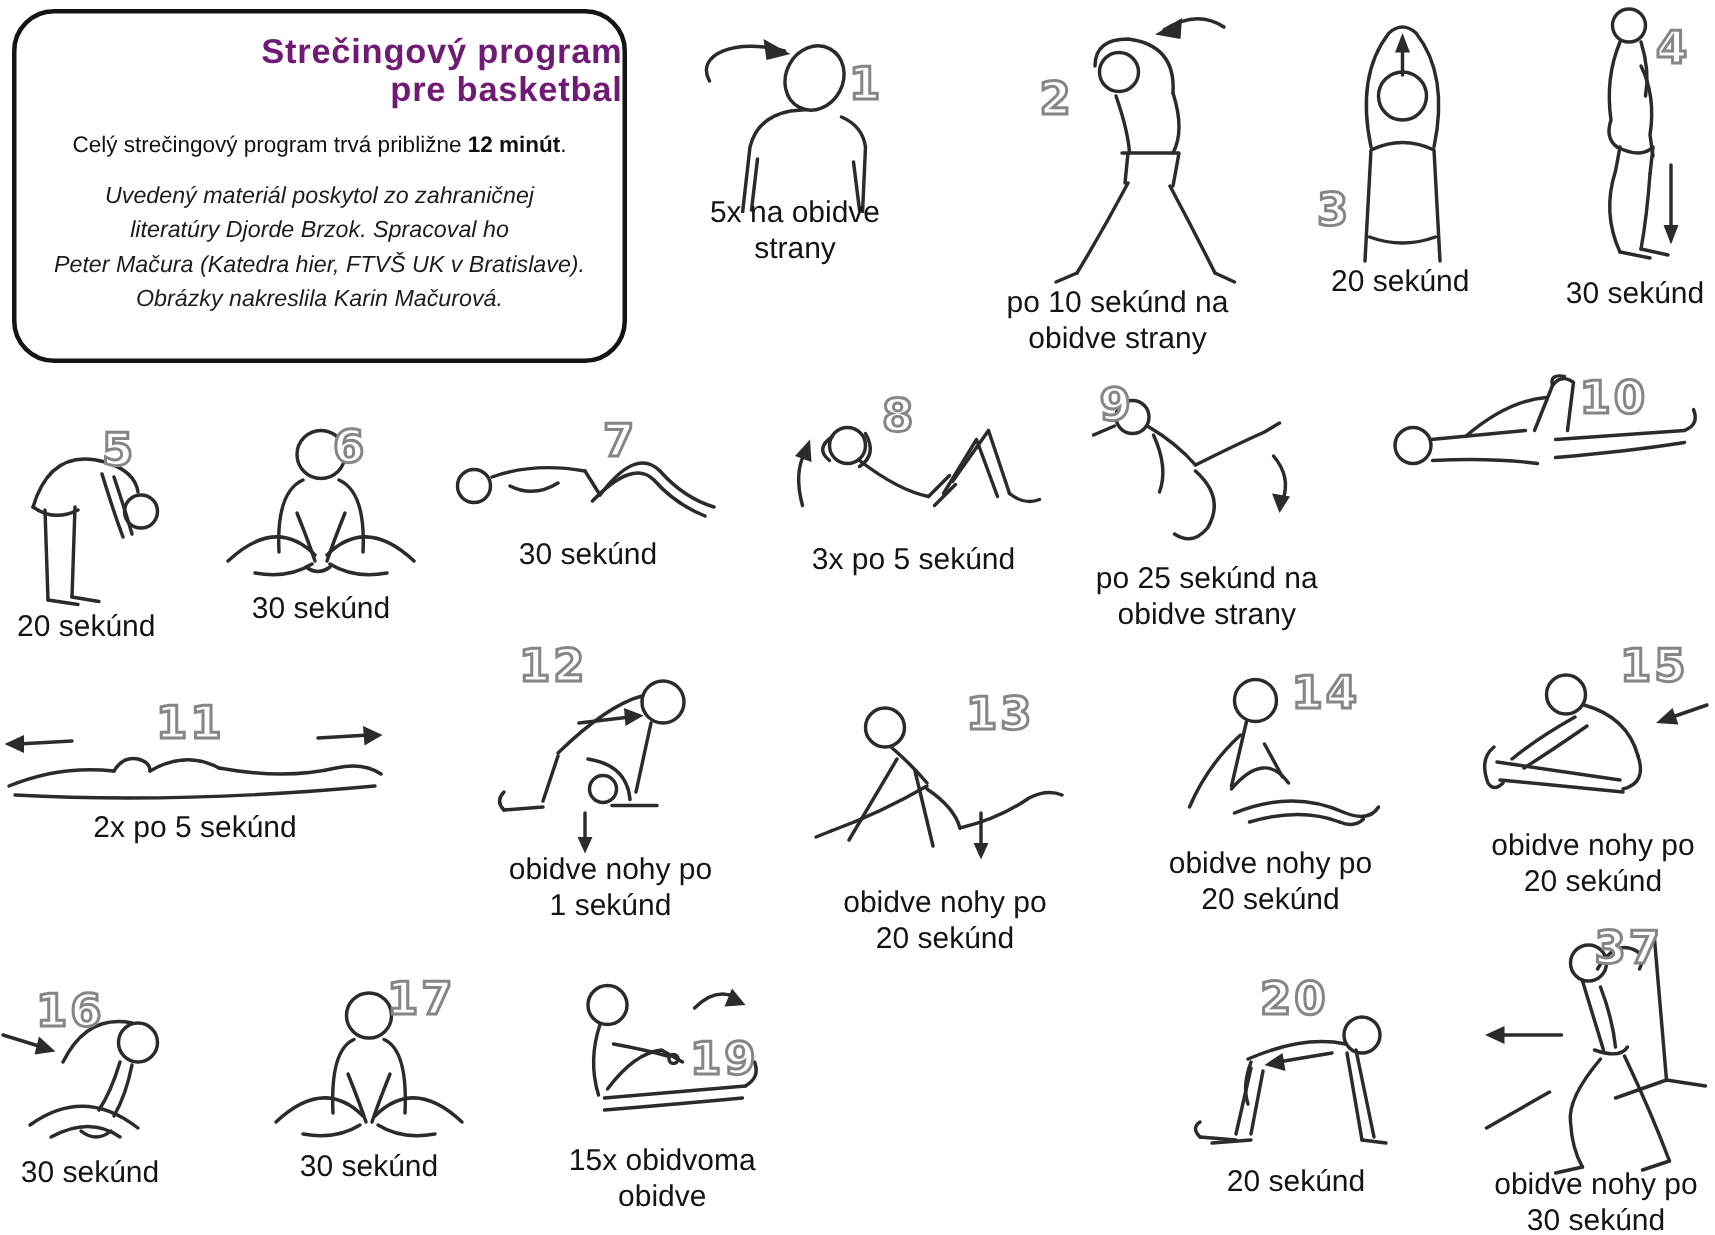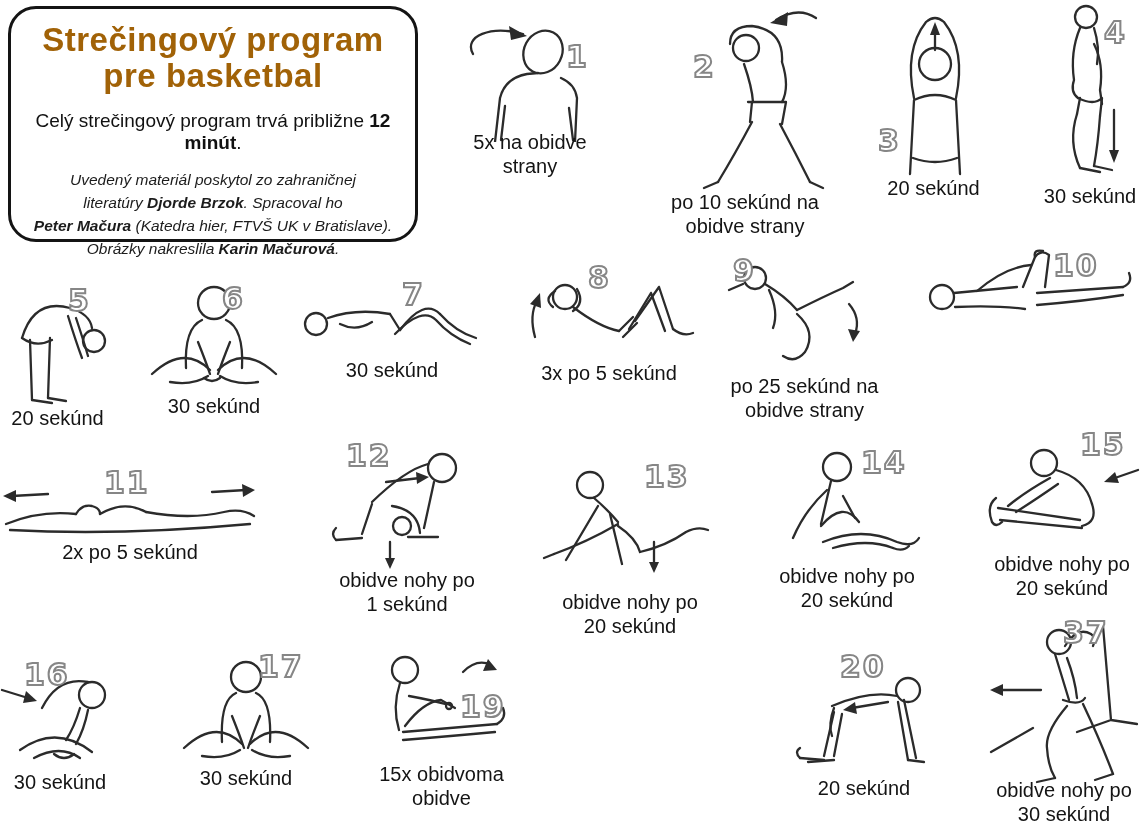--- a/index.html
+++ b/index.html
@@ -4,25 +4,25 @@
 <style>
   * { margin:0; padding:0; box-sizing:border-box; }
   html,body { background:#ffffff; }
   body { font-family:"Liberation Sans", sans-serif; color:#151515; }
   #page { position:relative; width:1143px; height:823px; background:#ffffff; overflow:hidden; }
 
   
   .tbox { position:absolute; left:8px; top:6px; width:410px; height:236px;
           border:3px solid #141414; border-radius:28px; text-align:center;
           padding-top:13px; background:#ffffff; }
-  .title { font-size:33px; font-weight:bold; line-height:1.1; color:#a16207; letter-spacing:0.5px; }
-  .intro { margin-top:15px; font-size:19px; color:#111; }
+  .title { font-size:23px; font-weight:bold; line-height:1.1; color:#701a75; letter-spacing:0.5px;text-align:right; }
+  .intro { margin-top:15px; font-size:15px; color:#111; }
   .intro b { font-weight:bold; }
   .credits { margin-top:14px; font-size:15.5px; font-style:italic; line-height:1.5; color:#1c1c1c; }
-  .credits b { font-weight:bold;margin-top:16px; }
+  .credits b { font-weight:normal;margin-top:16px; }
 
   
   .ex  { position:absolute; }
   .fig { position:absolute; }
   .fig path, .fig circle, .fig ellipse {
         stroke:#2b2b2b; stroke-width:2.3; fill:none;
         stroke-linecap:round; stroke-linejoin:round; }
   .fig .ah { fill:#2b2b2b; stroke:none; }
   .num { position:absolute; font-family:"DejaVu Sans", sans-serif; font-weight:bold;
          font-size:30px; color:#ffffff; -webkit-text-stroke:2px #868686;
@@ -234,21 +234,21 @@
       <path d="M42,66 L32,96 M32,100 L6,102"></path>
       <path d="M6,102 Q0,96 6,90"></path>
       <circle cx="72" cy="88" r="9"></circle>
       <path d="M62,68 Q88,72 90,95"></path>
       <path d="M78,99 L108,99"></path>
       <g>
         <path d="M60,104 L60,124"></path>
           <path class="ah" d="M60,131 L55,120 L65,120 Z"></path>
       </g>
     </svg>
-    <span class="num" style="left:16px;top:11px">12</span>
+    <span class="num" style="left:16px;top:0px">12</span>
     <div class="cap" style="left:2px;top:138px;width:150px">obidve nohy po 1 sekúnd</div>
   </div>
 
   <div class="ex" style="left:540px;top:456px;width:180px;height:188px">
     <svg class="fig" style="left:2px;top:12px" width="175" height="120" viewBox="0 0 175 120">
       <circle cx="48" cy="17" r="13"></circle>
       <path d="M52,30 Q66,42 76,54"></path>
       <path d="M56,38 L24,92 M68,46 L80,96"></path>
       <path d="M76,56 Q45,74 12,86"></path>
       <path d="M12,86 L2,90"></path>

